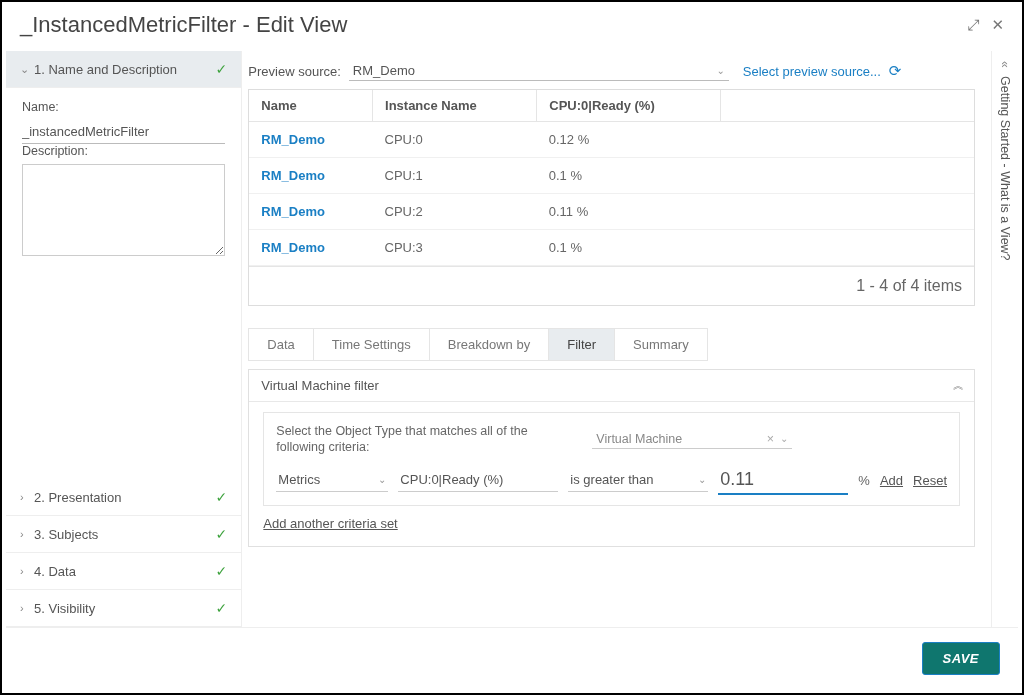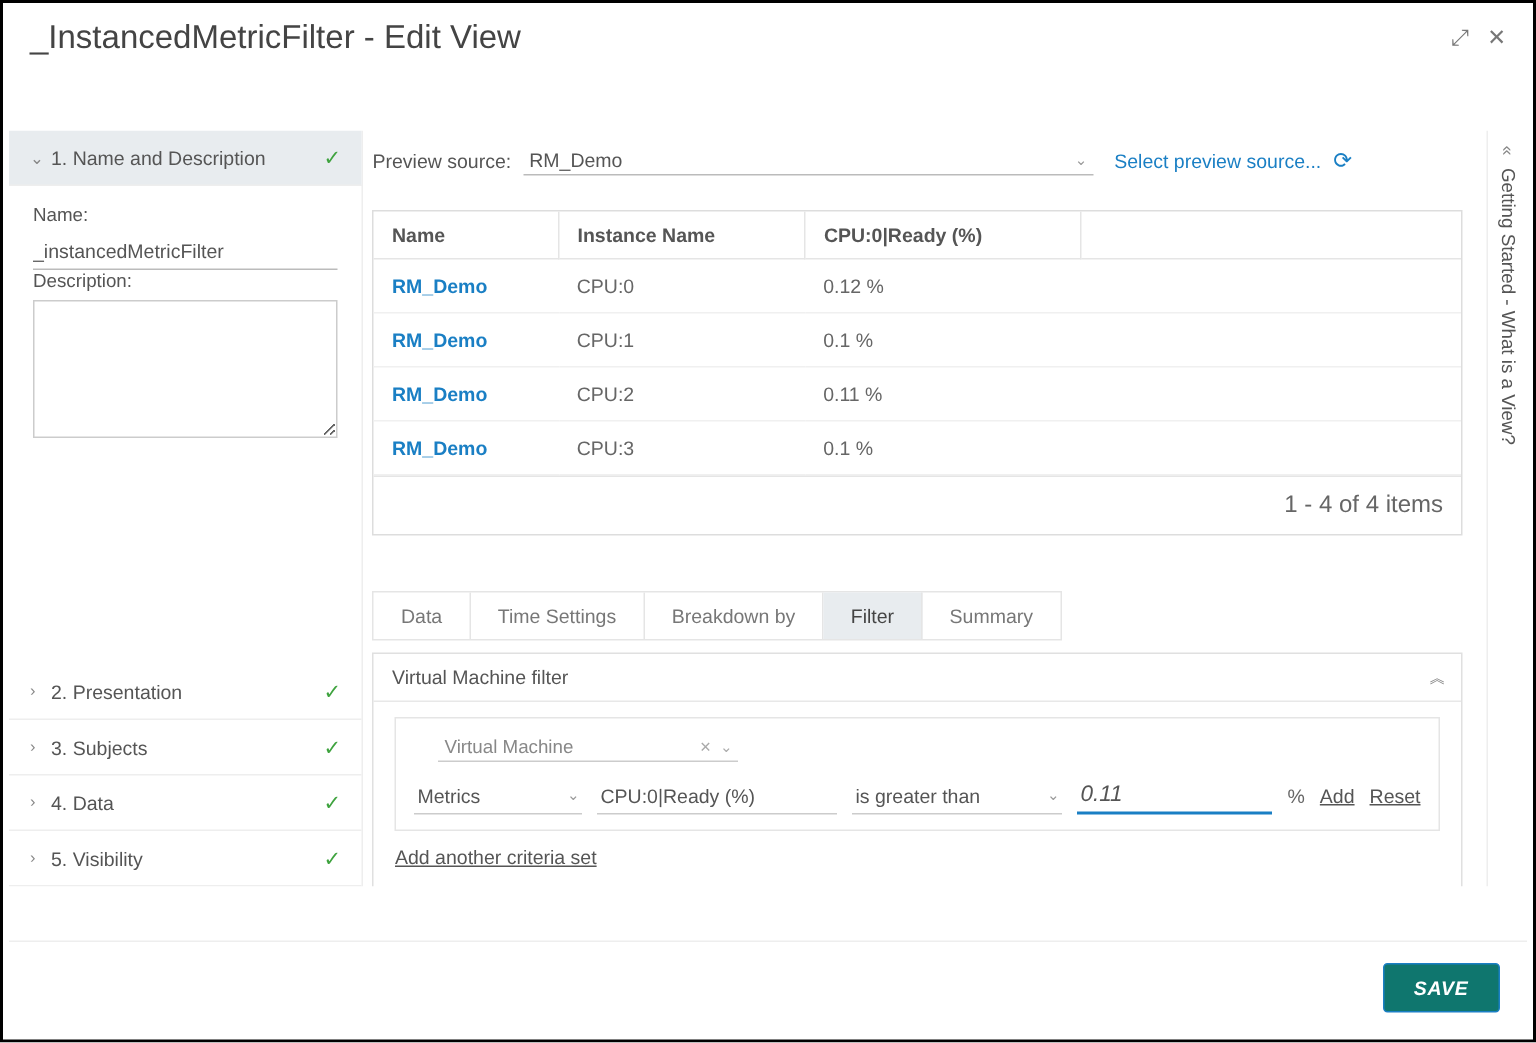--- a/index.html
+++ b/index.html
@@ -1,18 +1,18 @@
 <!DOCTYPE html>
 <html><head>
 <meta charset="utf-8">
 <style>
   * { box-sizing: border-box; font-family: "Segoe UI", Arial, sans-serif; }
   html, body { margin: 0; padding: 0; width: 1024px; height: 695px; background: #fff; }
   .outer { width: 1024px; height: 695px; border: 2px solid #000; padding: 4px; }
-  .dialog { width: 100%; height: 100%; display: flex; flex-direction: column; gap: 36px; }
+  .dialog { width: 100%; height: 100%; display: flex; flex-direction: column; }
   .titlebar { display: flex; align-items: center; padding: 6px 14px 12px 14px; }
   .titlebar h1 { margin: 0; font-size: 22px; font-weight: 300; color: #444; flex: 1; }
   .tb-icon { color: #777; font-size: 15px; margin-left: 12px; cursor: pointer; }
   .body { flex: 1; display: flex; border-top: 1px solid #fff; overflow: hidden; }
   .sidebar { width: 290px; border-right: 1px solid #eee; display: flex; flex-direction: column; }
   .step { display: flex; align-items: center; padding: 10px 14px; border-bottom: 1px solid #eee; font-size: 13px; color: #555; cursor: pointer; }
   .step.active { background: #e8ecef; }
   .step .chev { width: 14px; color: #888; font-size: 11px; }
   .step .lbl { flex: 1; }
   .step .check { color: #3fa33f; font-size: 14px; }
@@ -20,21 +20,21 @@
   .step-content label { display: block; font-size: 12.5px; color: #555; margin-bottom: 6px; }
   .underline-input { width: 100%; border: none; border-bottom: 1px solid #bbb; font-size: 13px; padding: 4px 0 4px 0; color: #555; outline: none; margin-bottom: 0; }
   .desc-area { width: 100%; height: 92px; border: 1px solid #ccc; resize: both; font-size: 13px; padding: 4px; outline: none; }
   .main { flex: 1; display: flex; }
   .main-content { flex: 1; padding: 10px 10px 10px 0; overflow: hidden; display: flex; flex-direction: column; }
   .preview-row { display: flex; align-items: center; padding: 0 6px 8px 6px; font-size: 13px; color: #555; }
   .preview-row .lbl { margin-right: 8px; }
   .preview-select { border: none; border-bottom: 1px solid #bbb; padding: 2px 4px; width: 380px; font-size: 13px; color: #555; display: flex; justify-content: space-between; align-items: center; cursor: pointer; }
   .preview-link { color: #1a7fc4; margin-left: 14px; font-size: 13px; cursor: pointer; }
   .refresh-icon { color: #1a7fc4; margin-left: 8px; font-size: 15px; cursor: pointer; }
-  .grid-wrap { border: 1px solid #ddd; margin: 15px 6px; }
+  .grid-wrap { border: 1px solid #ddd; margin: 0 6px; }
   table.grid { width: 100%; border-collapse: collapse; font-size: 13px; }
   table.grid th { text-align: left; font-weight: 600; color: #555; padding: 8px 12px; border-bottom: 1px solid #e5e5e5; border-right: 1px solid #e5e5e5; }
   table.grid th:last-child { border-right: none; }
   table.grid td { padding: 10px 12px; border-bottom: 1px solid #f0f0f0; color: #666; }
   table.grid td.name { color: #1a7fc4; font-weight: 600; }
   .grid-footer { text-align: right; padding: 10px 12px; border-top: 1px solid #e5e5e5; font-size: 16px; color: #666; }
   .tabs { display: flex; border: 1px solid #e5e5e5; margin: 22px 6px 0 6px; width: fit-content; font-size: 13px; }
   .tab { padding: 8px 18px; color: #777; border-right: 1px solid #e5e5e5; cursor: pointer; }
   .tab:last-child { border-right: none; }
   .tab.active { background: #e8ecef; color: #444; }
@@ -48,21 +48,21 @@
   .criteria-top .txt { width: 300px; line-height: 1.3; }
   .obj-type { display: flex; align-items: center; border-bottom: 1px solid #ccc; padding: 2px 4px; width: 200px; margin-left: 16px; color: #888; }
   .obj-type .v { flex: 1; }
   .obj-type .x { color: #aaa; margin-right: 6px; cursor: pointer; }
   .obj-type .dd { color: #aaa; font-size: 10px; cursor: pointer; }
   .criteria-row { display: flex; align-items: center; font-size: 13px; color: #555; gap: 10px; }
   .sel { border: none; border-bottom: 1px solid #ccc; padding: 4px 2px; font-size: 13px; color: #555; display: flex; align-items: center; justify-content: space-between; cursor: pointer; }
   .sel .dd { color: #999; font-size: 10px; margin-left: 6px; }
   .sel.metric { width: 112px; }
   .sel.op { width: 140px; }
-  .val-input { border: none; border-bottom: 2px solid #1a7fc4; width: 130px; font-size: 15px; padding: 3px 2px; outline: none; color: #555; font-style: italic; }
+  .val-input { border: none; border-bottom: 2px solid #1a7fc4; width: 130px; font-size: 18px; padding: 3px 2px; outline: none; color: #555; }
   .metric-name { border: none; border-bottom: 1px solid #ccc; padding: 4px 2px; font-size: 13px; color: #555; width: 160px; }
   .pct { color: #666; }
   .link-u { color: #555; text-decoration: underline; cursor: pointer; font-size: 13px; }
   .add-set { color: #555; text-decoration: underline; cursor: pointer; font-size: 13px; display: inline-block; margin-top: 10px; }
   .right-rail { writing-mode: vertical-rl; border-left: 1px solid #eee; padding: 10px 6px; font-size: 12.5px; color: #555; display: flex; align-items: center; gap: 8px; }
   .right-rail .raquo { font-size: 12px; color: #888; cursor: pointer; }
   .footer { border-top: 1px solid #eee; padding: 14px 18px; display: flex; justify-content: flex-end; gap: 10px; }
   .btn { font-size: 13px; padding: 8px 20px; border-radius: 3px; cursor: pointer; letter-spacing: 0.5px; }
   .btn-cancel { background: #fff; border: 1px solid #1a7fc4; color: #1a7fc4; }
   .btn-save { background: #0f766e; border: 1px solid #1a7fc4; color: #fff; font-weight: 600; font-style: italic; }
@@ -175,20 +175,21 @@
 
         <div class="filter-panel">
           <div class="filter-head">
             <span>Virtual Machine filter</span>
             <span class="sp"></span>
             <span class="collapse">︽</span>
           </div>
           <div class="filter-body">
             <div class="filter-inner">
               <div class="criteria-top">
+                <div class="txt">Select the Object Type that matches all of the following criteria:</div>
                 <div class="obj-type">
                   <span class="v">Virtual Machine</span>
                   <span class="x">×</span>
                   <span class="dd">⌄</span>
                 </div>
               </div>
               <div class="criteria-row">
                 <span class="sel metric">
                   <span>Metrics</span>
                   <span class="dd">⌄</span>

